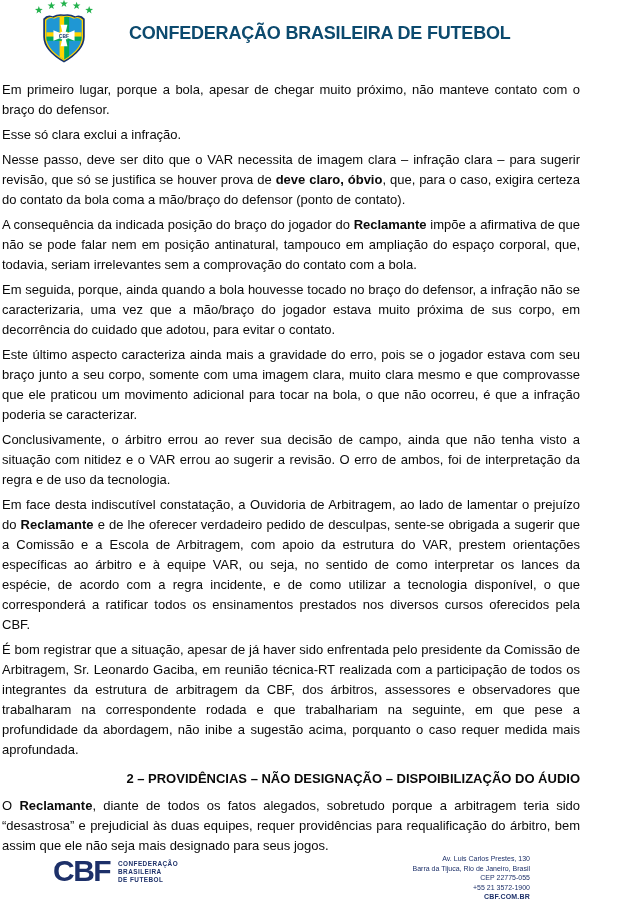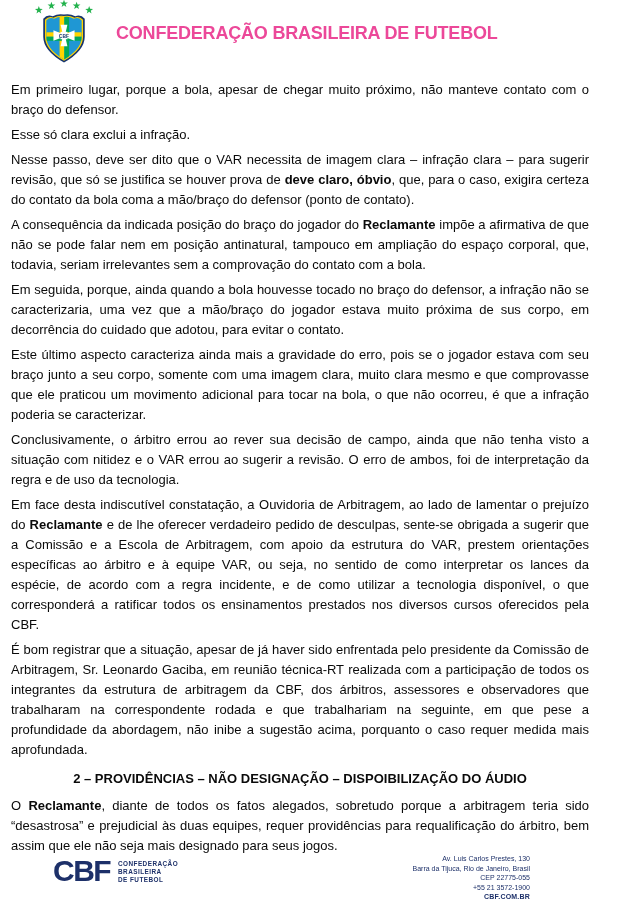--- a/index.html
+++ b/index.html
@@ -8,33 +8,33 @@
     width:620px; height:905px;
     margin:0 auto;
     background:#ffffff;
     font-family:"Liberation Sans", sans-serif;
     overflow:hidden;
   }
 
   
   .crest { position:absolute; left:29px; top:0px; width:70px; height:68px; }
   .doc-title {
-    position:absolute; left:116px; top:23px;
-    font-size:18px; font-weight:bold; color:#ec4899;
+    position:absolute; left:129px; top:23px;
+    font-size:18px; font-weight:bold; color:#0c4a6e;
     letter-spacing:-0.2px; white-space:nowrap;
   }
 
   
   .doc-body {
-    position:absolute; left:11px; top:80px; width:578px;
+    position:absolute; left:2px; top:80px; width:578px;
     font-size:13px; line-height:20px; color:#0a0a0a;
     text-align:justify;
   }
   .para { margin:0 0 5px 0; }
-  .heading { margin:9px 0 7px 0; font-weight:bold; text-align:center; }
+  .heading { margin:9px 0 7px 0; font-weight:bold; text-align:right; }
   .bold { font-weight:bold; }
 
   
   .footer { position:absolute; left:0; top:848px; width:620px; height:57px; }
   .fw {
     position:absolute; left:53px; top:6px;
     font-size:30px; font-weight:bold; letter-spacing:-1.5px;
     color:#1d3069;
   }
   .lockup {

